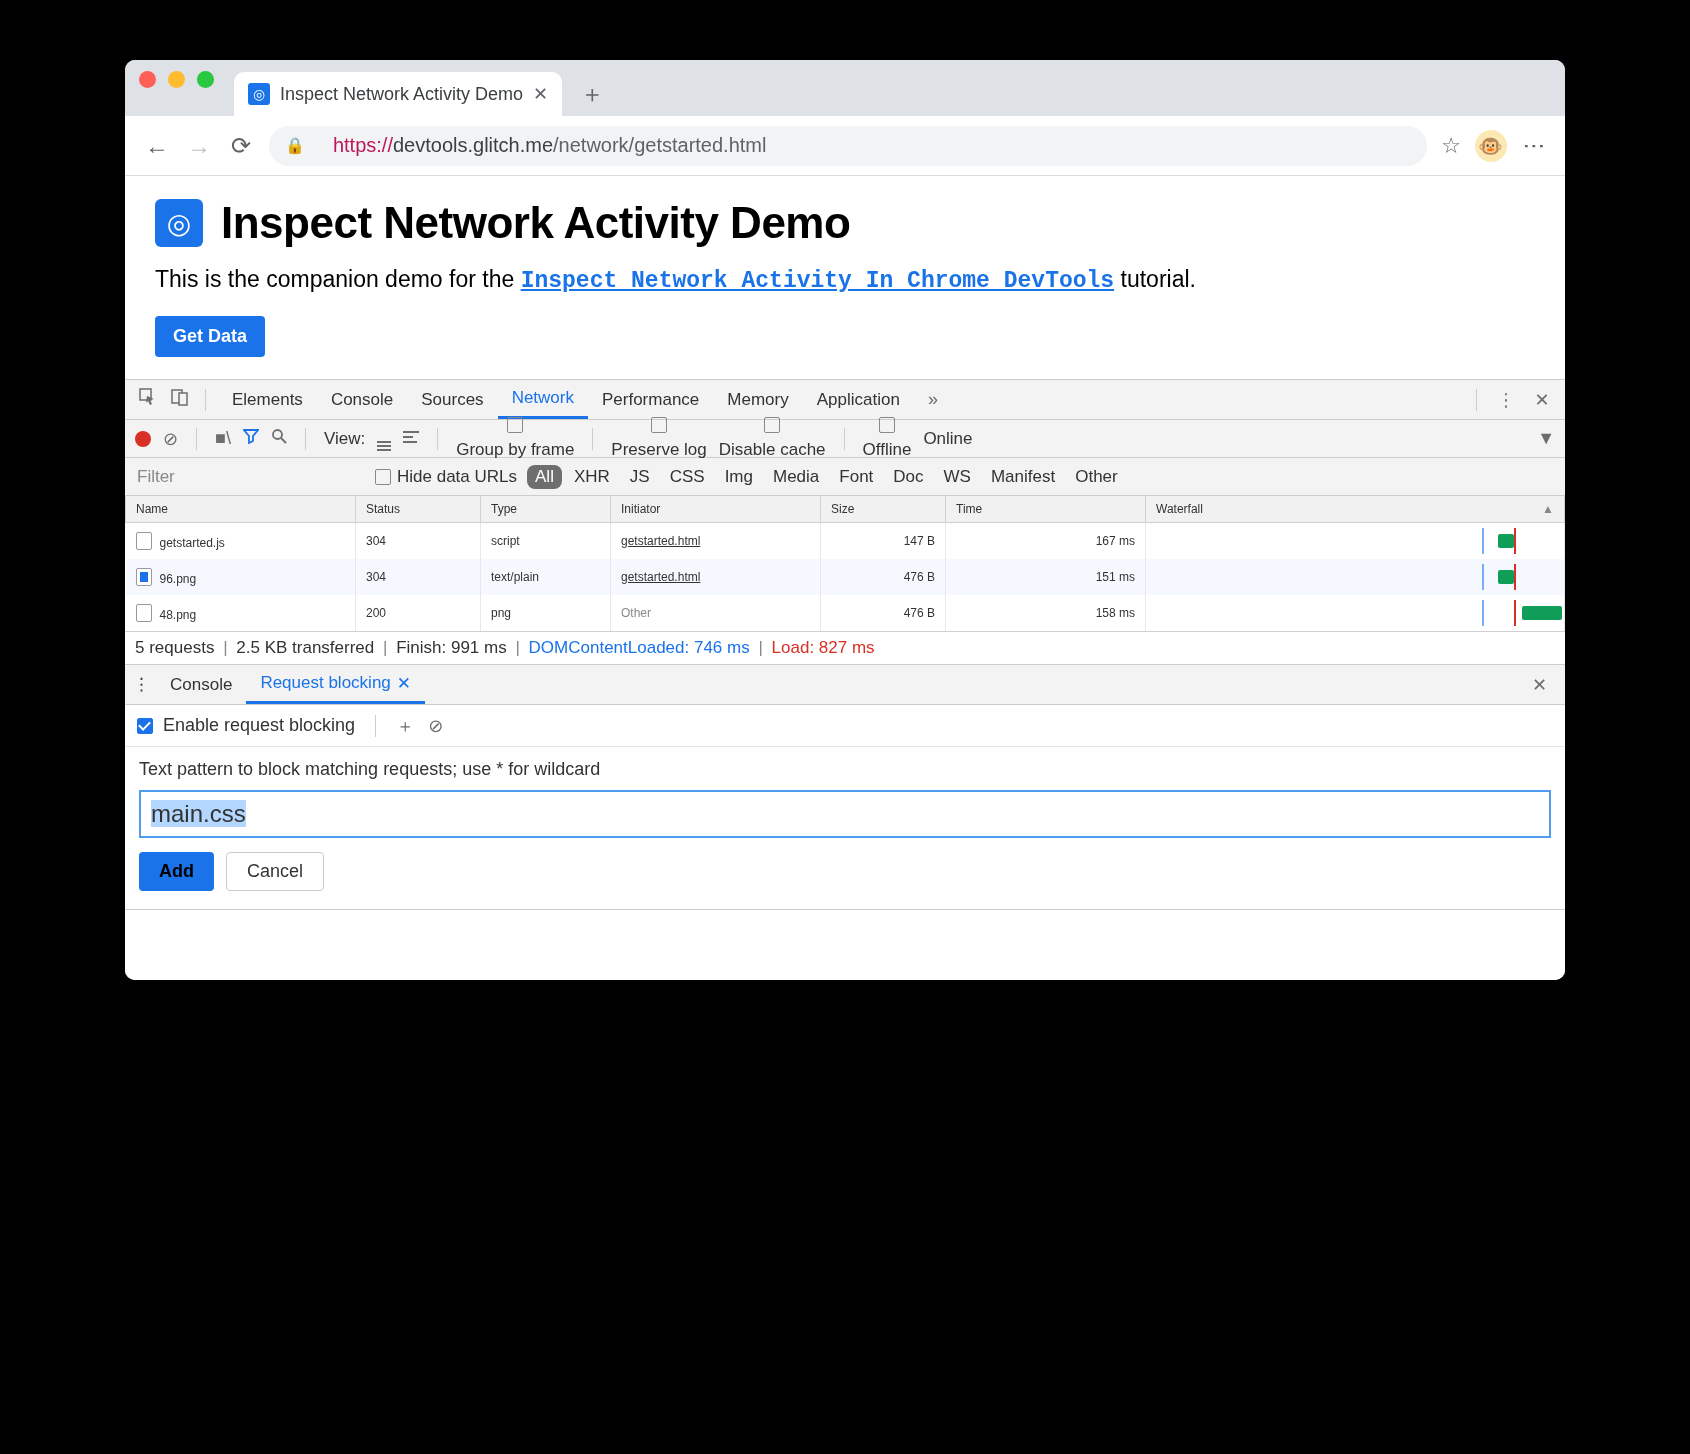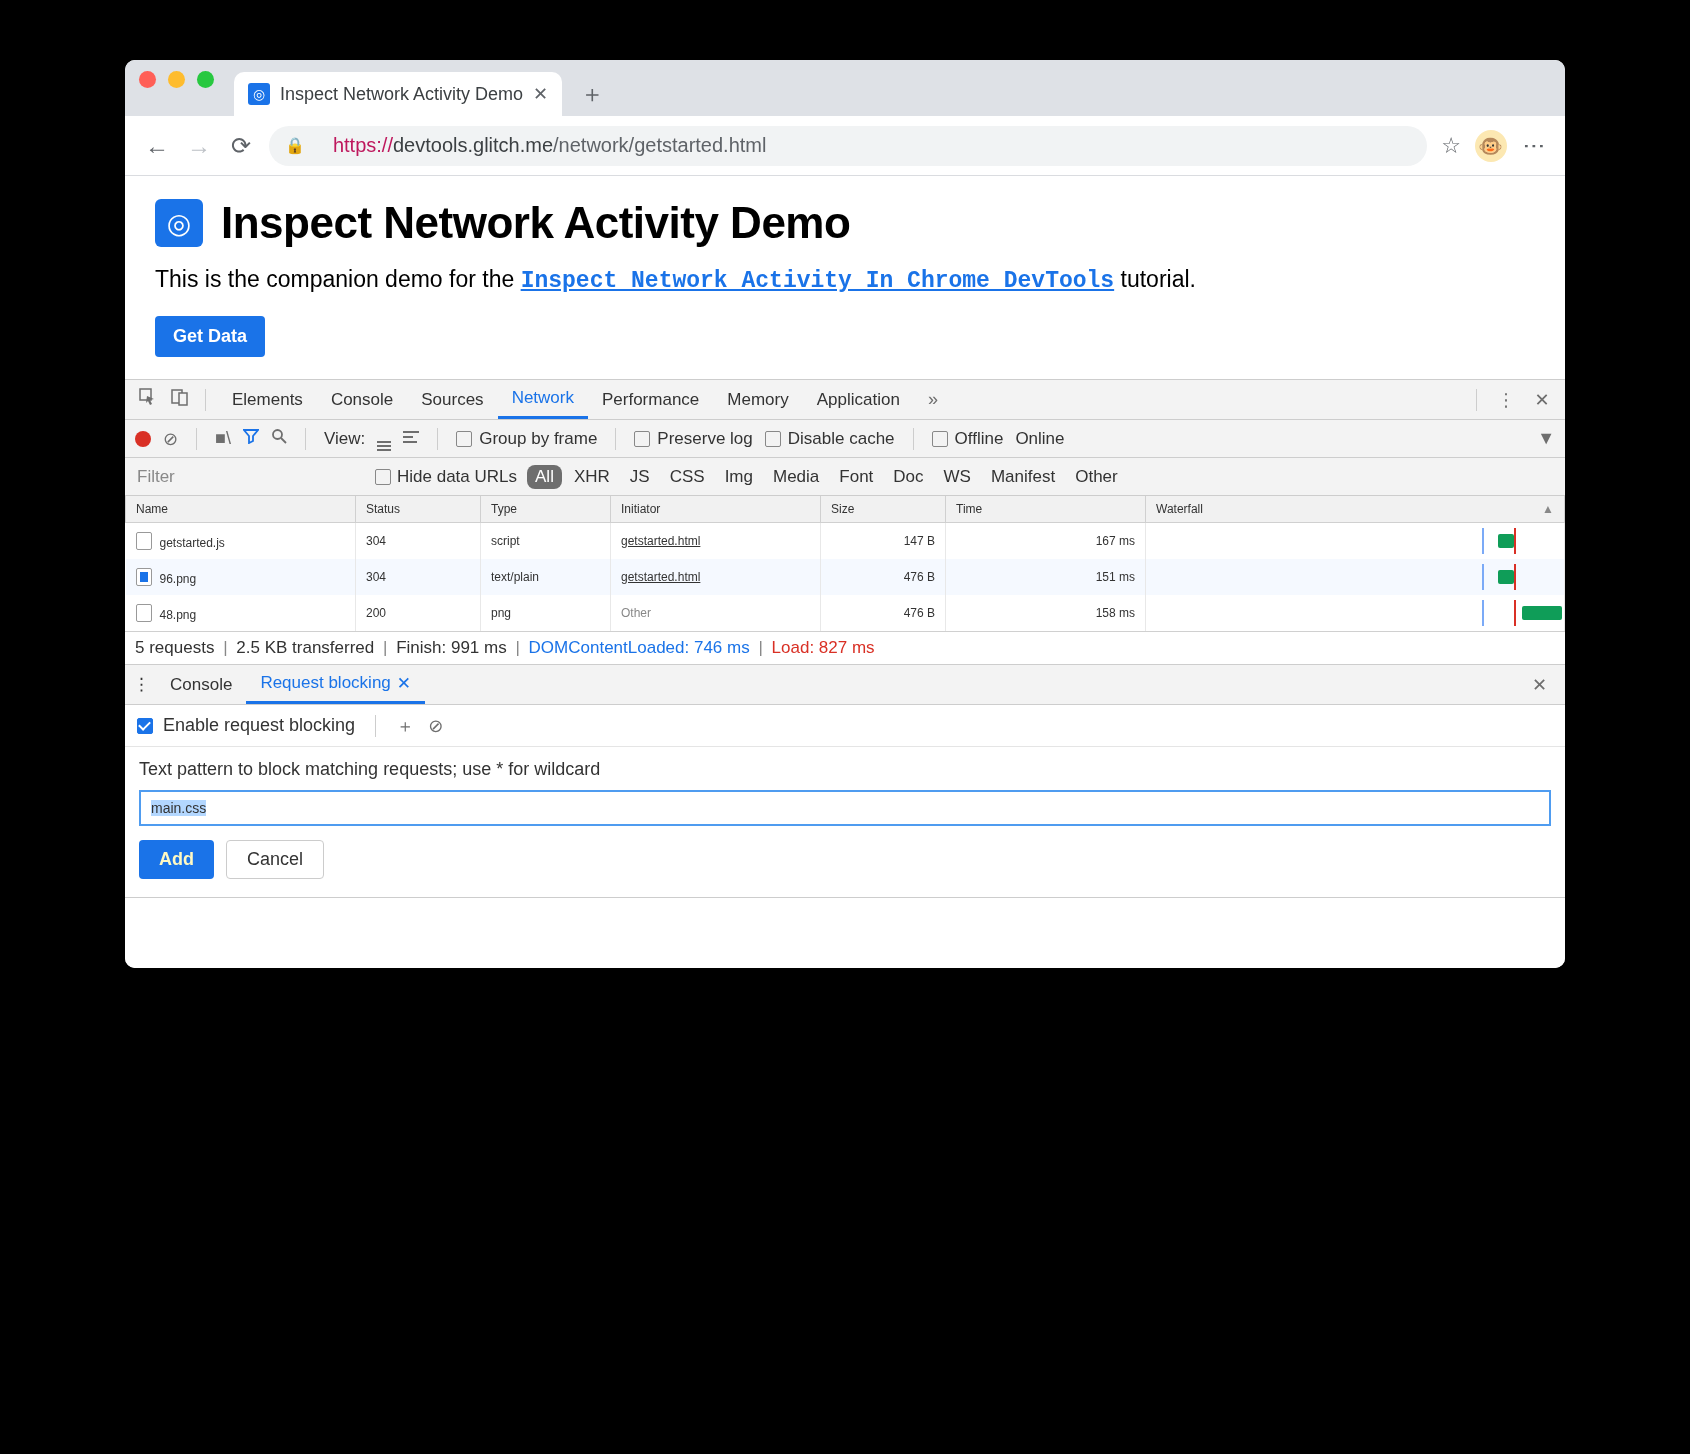--- a/index.html
+++ b/index.html
@@ -81,21 +81,21 @@
   .dt-sep{width:1px;height:22px;background:#cdcdcd;margin:0 6px;}
   .dt-tab{padding:0 14px;height:100%;display:flex;align-items:center;color:#333;cursor:pointer;}
   .dt-tab.active{color:#1a73e8;border-bottom:3px solid #1a73e8;margin-bottom:-1px;}
   .dt-tabs .right{margin-left:auto;display:flex;align-items:center;gap:10px;}
   
   .nt-row{display:flex;align-items:center;height:38px;border-bottom:1px solid #cdcdcd;padding:0 10px;gap:12px;background:#f3f3f3;font-size:17px;color:#333;}
   .record{width:16px;height:16px;border-radius:50%;background:#d93025;}
   .nt-ico{color:#6e6e6e;font-size:18px;}
   .nt-ico.blue{color:#1a73e8;}
   .chk{width:16px;height:16px;border:1.5px solid #888;border-radius:2px;display:inline-block;flex-shrink:0;}
-  .nt-row label{display:flex;align-items:center;gap:7px;}
+  .nt-row label{display:flex;align-items:center;gap:7px;flex-direction:column;}
   .view-ico{display:inline-flex;flex-direction:column;gap:2px;}
   .view-ico span{width:14px;height:2px;background:#6e6e6e;}
   
   .filter-row{display:flex;align-items:center;height:38px;border-bottom:1px solid #cdcdcd;background:#f3f3f3;font-size:17px;}
   .filter-input{height:100%;border:none;background:transparent;padding:0 12px;width:250px;font-size:17px;color:#333;}
   .filter-input::placeholder{color:#888;}
   .pill{padding:2px 8px;border-radius:8px;cursor:pointer;color:#333;}
   .pill.active{background:#6e6e6e;color:#fff;}
   .ft{padding:0 8px;cursor:pointer;color:#333;}
   
@@ -121,25 +121,25 @@
   
   .drawer{border-top:1px solid #cdcdcd;background:#f3f3f3;}
   .drawer-tabs{display:flex;align-items:center;height:40px;padding:0 8px;gap:6px;border-bottom:1px solid #cdcdcd;}
   .drawer-tabs .right{margin-left:auto;padding-right:10px;}
   .drawer-body{background:#fff;border-bottom:1px solid #cdcdcd;}
   .rb-toolbar{display:flex;align-items:center;height:42px;padding:0 12px;gap:14px;font-size:18px;border-bottom:1px solid #e5e5e5;}
   .chk.checked{background:#1a73e8;border-color:#1a73e8;position:relative;}
   .chk.checked::after{content:"";position:absolute;left:3px;top:0px;width:5px;height:9px;border:solid #fff;border-width:0 2px 2px 0;transform:rotate(45deg);}
   .pattern-area{padding:12px 14px 18px;}
   .pattern-label{font-size:18px;color:#333;margin-bottom:10px;}
-  .pattern-input{width:100%;border:2px solid #4f9cf0;padding:8px 10px;font-size:14px;outline:none;}
+  .pattern-input{width:100%;border:2px solid #4f9cf0;padding:8px 10px;font-size:24px;outline:none;}
   .pattern-value{background:#b3d7ff;}
   .btns{margin-top:14px;display:flex;gap:12px;}
   .btn{padding:8px 20px;font-size:18px;border-radius:4px;cursor:pointer;}
-  .btn.add{background:#1a73e8;color:#fef9c3;border:none;font-weight:600;}
+  .btn.add{background:#1a73e8;color:#000000;border:none;font-weight:600;}
   .btn.cancel{background:#fff;border:1px solid #ccc;color:#333;}
   .window-footer{height:70px;background:#fff;}
 </style>
 </head>
 <body>
 
 <div class="window">
 
   <div class="tabstrip">
     <div class="traffic">

